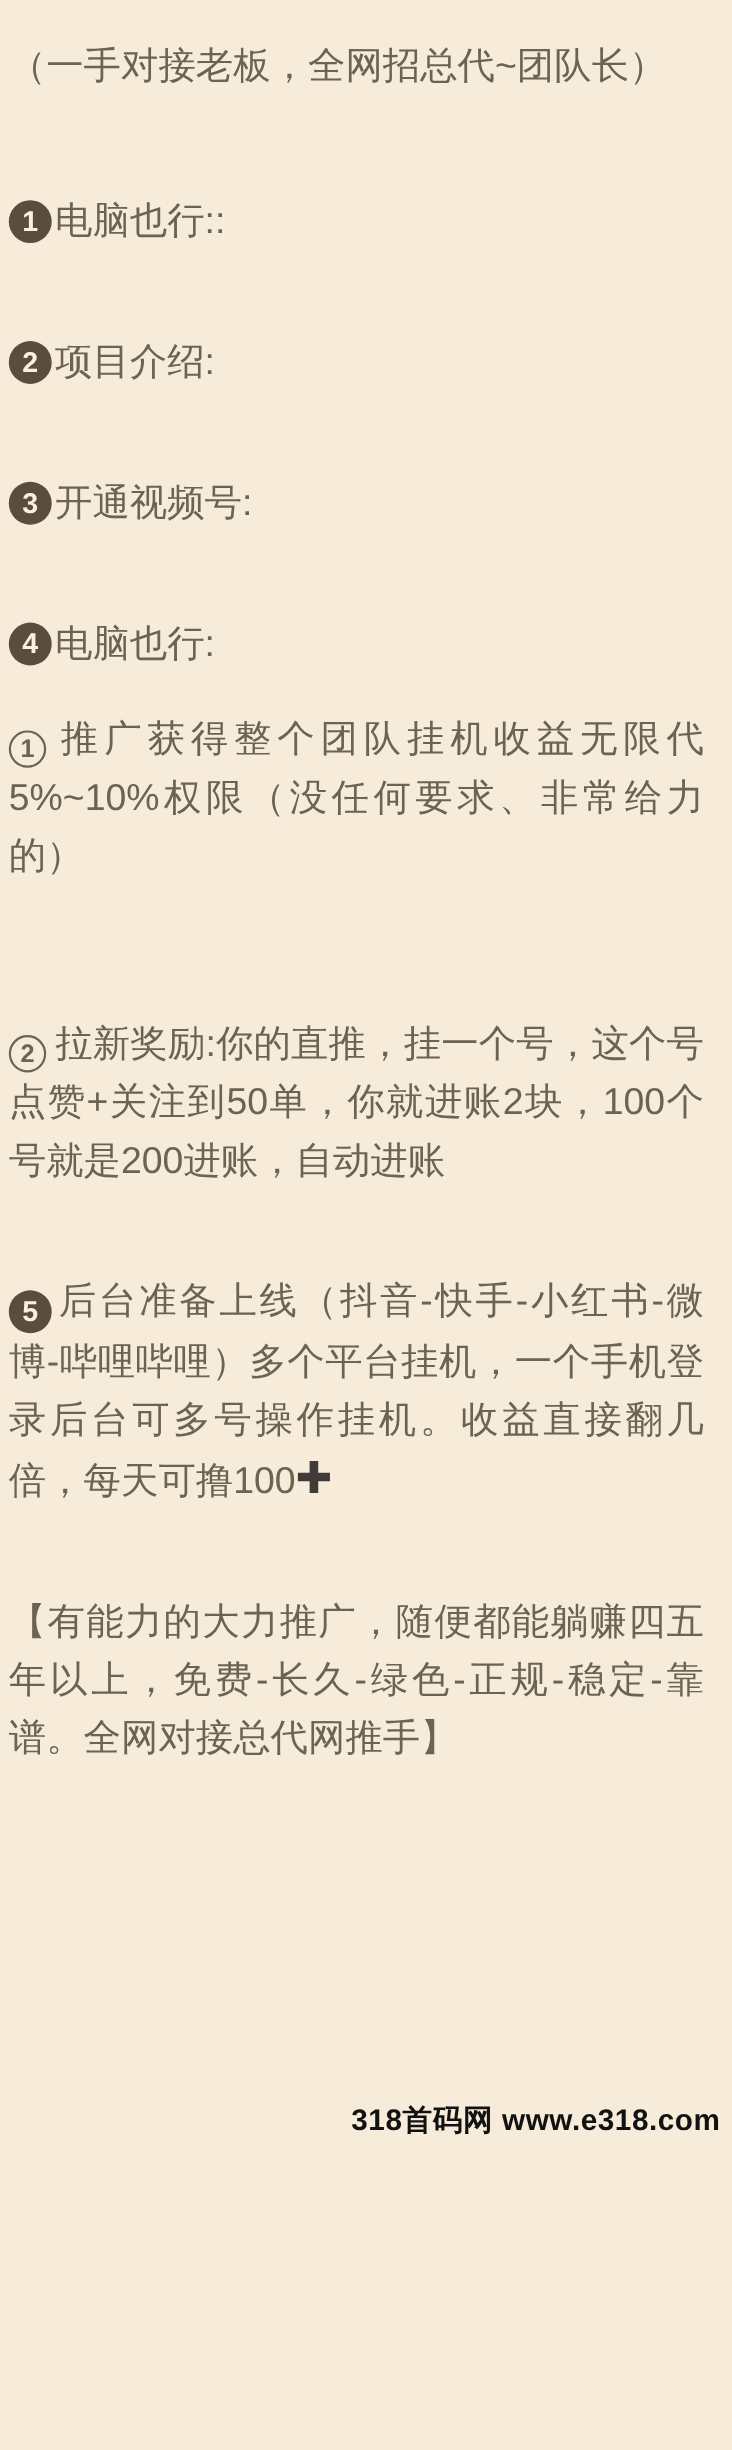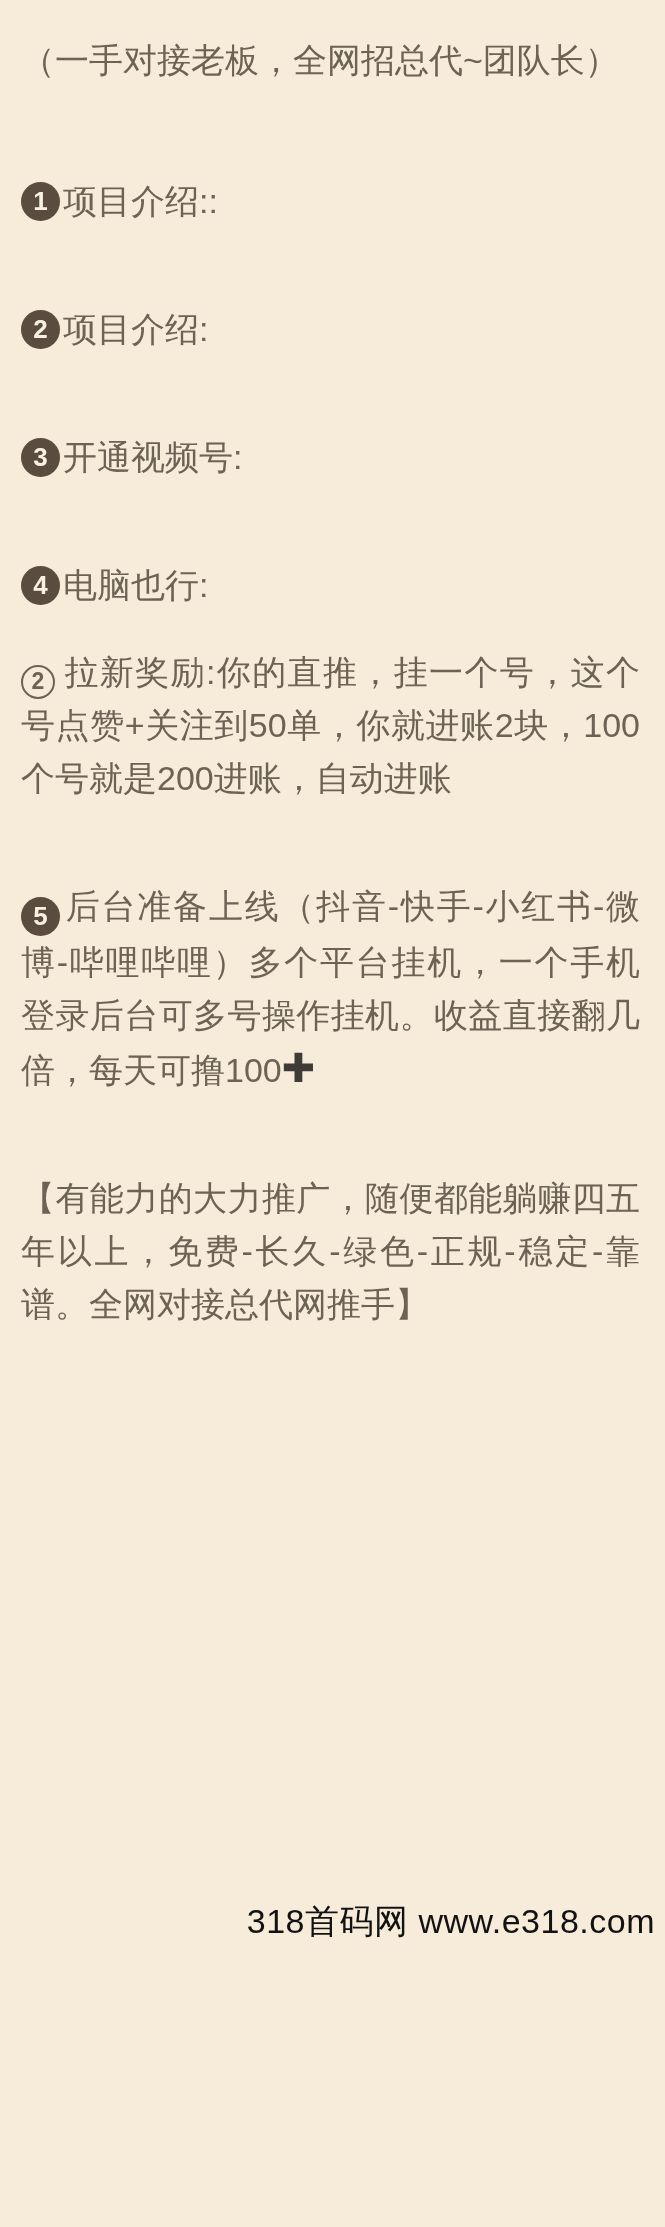--- a/index.html
+++ b/index.html
@@ -5,21 +5,21 @@
   html, body { margin: 0; padding: 0; }
   body {
     width: 665px; height: 2227px;
     background: #f7ecd9;
     font-family: "Liberation Sans", "DejaVu Sans", sans-serif;
   }
   .page {
     position: relative;
     width: 665px; height: 1953px;
     box-sizing: border-box;
-    padding: 34px 25px 0 21px;
+    padding: 34px 25px 0 8px;
     overflow: hidden;
     background: #f7ecd9;
     color: #6d6355;
   }
   .header-line {
     margin: 0 0 88px 0;
     font-size: 34px; line-height: 53px;
     white-space: nowrap;
     font-weight: 500;
   }
@@ -29,21 +29,21 @@
     font-size: 34px; line-height: 53px;
     font-weight: 500;
     display: flex; align-items: center; gap: 3px;
   }
   .para {
     margin: 0;
     font-size: 34px; line-height: 53px;
     text-align: justify;
     font-weight: 500;
   }
-  .para + .para { margin-top: 84px; }
+  .para + .para { margin-top: 118px; }
   .footer-note { margin: 0; }
   .bullet {
     display: inline-flex;
     width: 39px; height: 39px;
     border-radius: 50%;
     background: #5a4c3e;
     color: #f8f1e2;
     font-size: 26px; font-weight: 700;
     align-items: center; justify-content: center;
     flex: 0 0 auto;
@@ -62,38 +62,38 @@
   }
   .plus {
     font-weight: 900;
     color: #3f3b36;
     font-size: 40px;
     letter-spacing: 0;
   }
   .watermark {
     position: absolute;
     right: 10px; bottom: 8px;
-    font-size: 34px;
-    font-weight: 400;
+    font-size: 27px;
+    font-weight: 700;
     color: #121212;
     letter-spacing: 0.5px;
     white-space: nowrap;
   }
 </style>
 </head>
 <body>
 
 <div class="page">
 
   <p class="header-line">（一手对接老板，全网招总代~团队长）</p>
 
   <section>
     <h2 class="sec-title">
       <span class="bullet">1</span>
-      <span>项目介绍::</span>
+      <span>电脑也行::</span>
     </h2>
   </section>
 
   <section>
     <h2 class="sec-title">
       <span class="bullet">2</span>
       <span>项目介绍:</span>
     </h2>
   </section>
 
@@ -103,20 +103,23 @@
       <span>开通视频号:</span>
     </h2>
   </section>
 
   <section>
     <h2 class="sec-title">
       <span class="bullet">4</span>
       <span>电脑也行:</span>
     </h2>
     <p class="para">
+      <span class="ringnum">1</span><span>推广获得整个团队挂机收益无限代5%~10%权限（没任何要求、非常给力的）</span>
+    </p>
+    <p class="para">
       <span class="ringnum">2</span><span>拉新奖励:你的直推，挂一个号，这个号点赞+关注到50单，你就进账2块，100个号就是200进账，自动进账</span>
     </p>
   </section>
 
   <section>
     <p class="para">
       <span class="bullet inline">5</span><span>后台准备上线（抖音-快手-小红书-微博-哔哩哔哩）多个平台挂机，一个手机登录后台可多号操作挂机。收益直接翻几倍，每天可撸100</span><span class="plus">✚</span>
     </p>
   </section>
 

